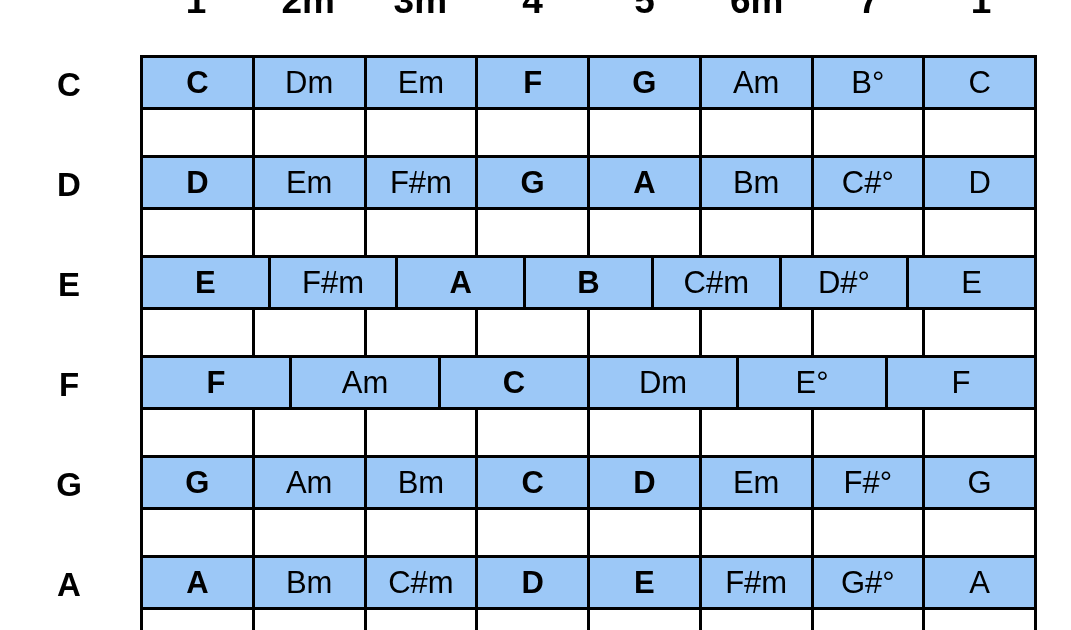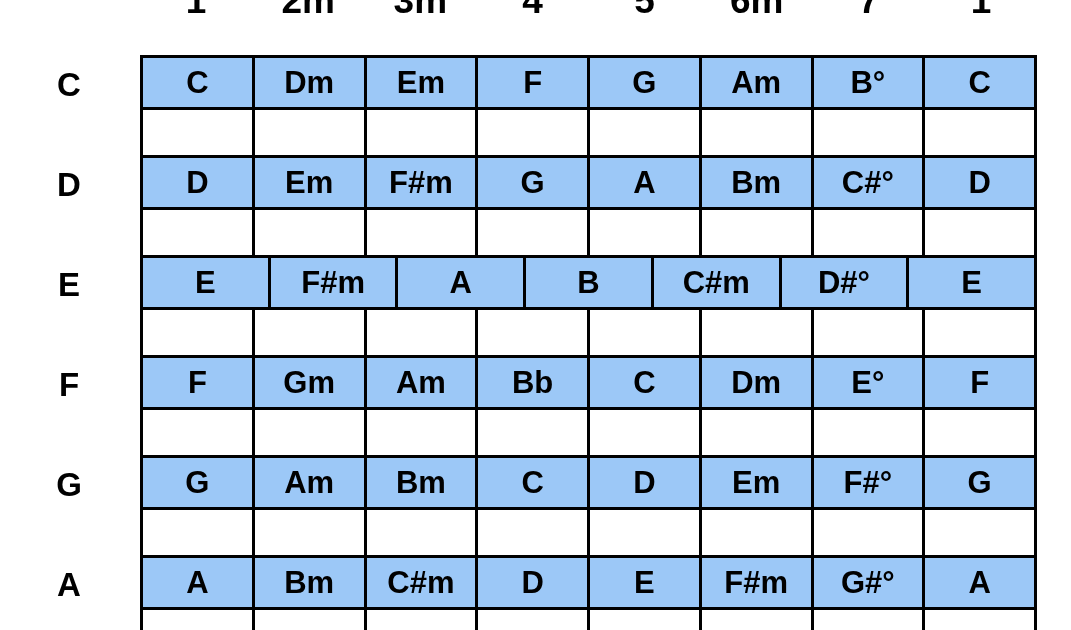--- a/index.html
+++ b/index.html
@@ -87,21 +87,21 @@
     justify-content: center;
     font-size: 31px;
     line-height: 1;
     color: #000000;
     overflow: hidden;
     white-space: nowrap;
   }
   .cell.filled { background: #9CC8F7; }
   .cell.blank  { background: #ffffff; }
   .cell.major  { font-weight: bold; }
-  .cell.minor  { font-weight: bold; }
+  .cell.minor  { font-weight: normal; }
 </style>
 </head>
 <body>
 
 <div id="sheet">
 
   <div class="degree-header">
       <div class="degree-cell">1</div>
       <div class="degree-cell">2m</div>
       <div class="degree-cell">3m</div>
@@ -176,23 +176,21 @@
         <div class="cell blank"></div>
         <div class="cell blank"></div>
         <div class="cell blank"></div>
         <div class="cell blank"></div>
         <div class="cell blank"></div>
         <div class="cell blank"></div>
         <div class="cell blank"></div>
       </div>
       <div class="grid-row chords">
         <div class="cell filled major">F</div>
-        <div class="cell filled minor">Gm</div>
         <div class="cell filled minor">Am</div>
-        <div class="cell filled major">Bb</div>
         <div class="cell filled major">C</div>
         <div class="cell filled minor">Dm</div>
         <div class="cell filled minor">E°</div>
         <div class="cell filled minor">F</div>
       </div>
       <div class="grid-row spacer">
         <div class="cell blank"></div>
         <div class="cell blank"></div>
         <div class="cell blank"></div>
         <div class="cell blank"></div>

